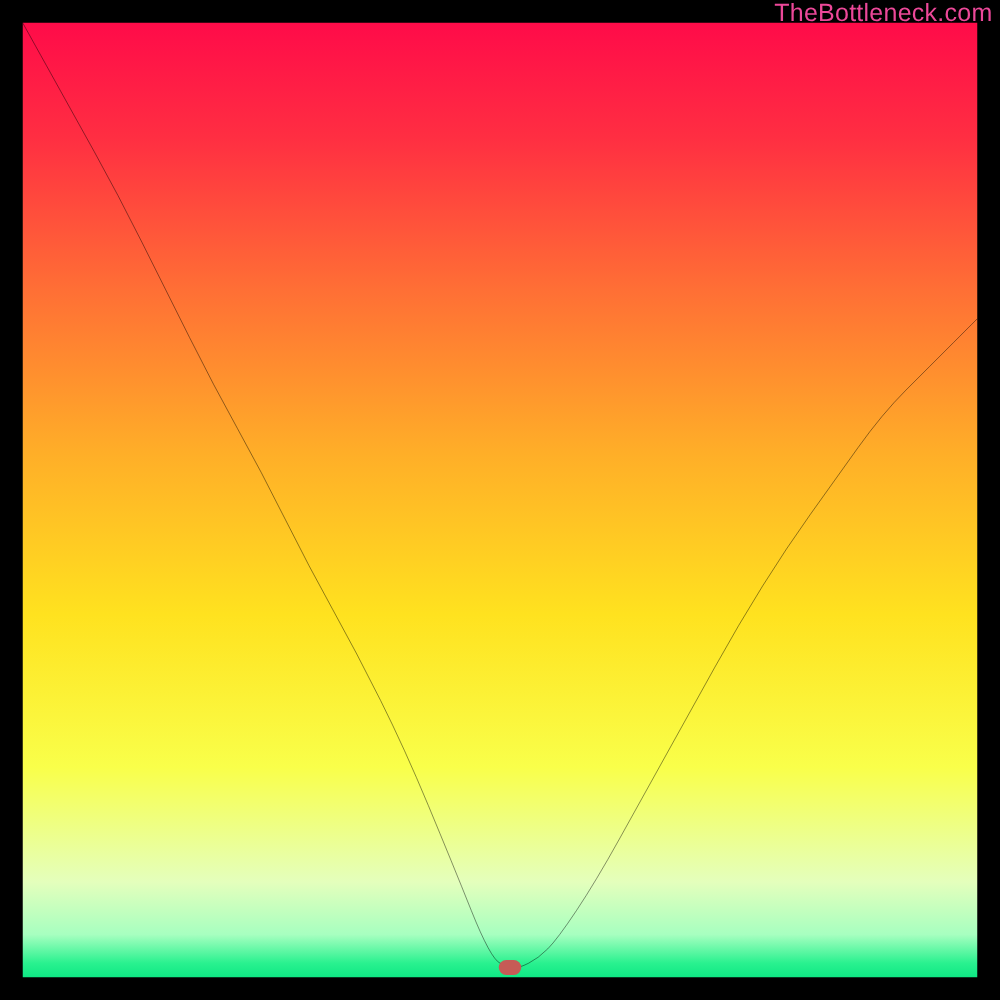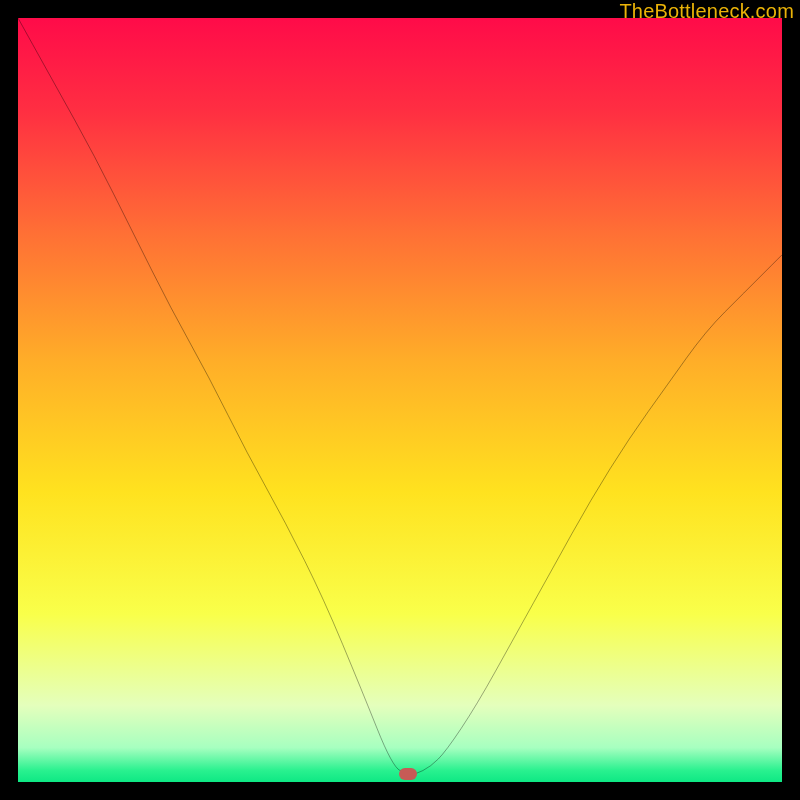--- a/index.html
+++ b/index.html
@@ -43,21 +43,21 @@
     width: 18px;
     height: 12px;
     background: #c65b56;
     border-radius: 6px;
     transform: translate(-50%, -50%);
   }
   .watermark {
     position: absolute;
     top: 0px;
     right: 6px;
-    color: #eab308;
+    color: #ec4899;
     font-size: 20px;
     font-weight: 500;
     letter-spacing: 0.2px;
   }
 </style>
 </head>
 <body>
 
 <div class="stage">
 

